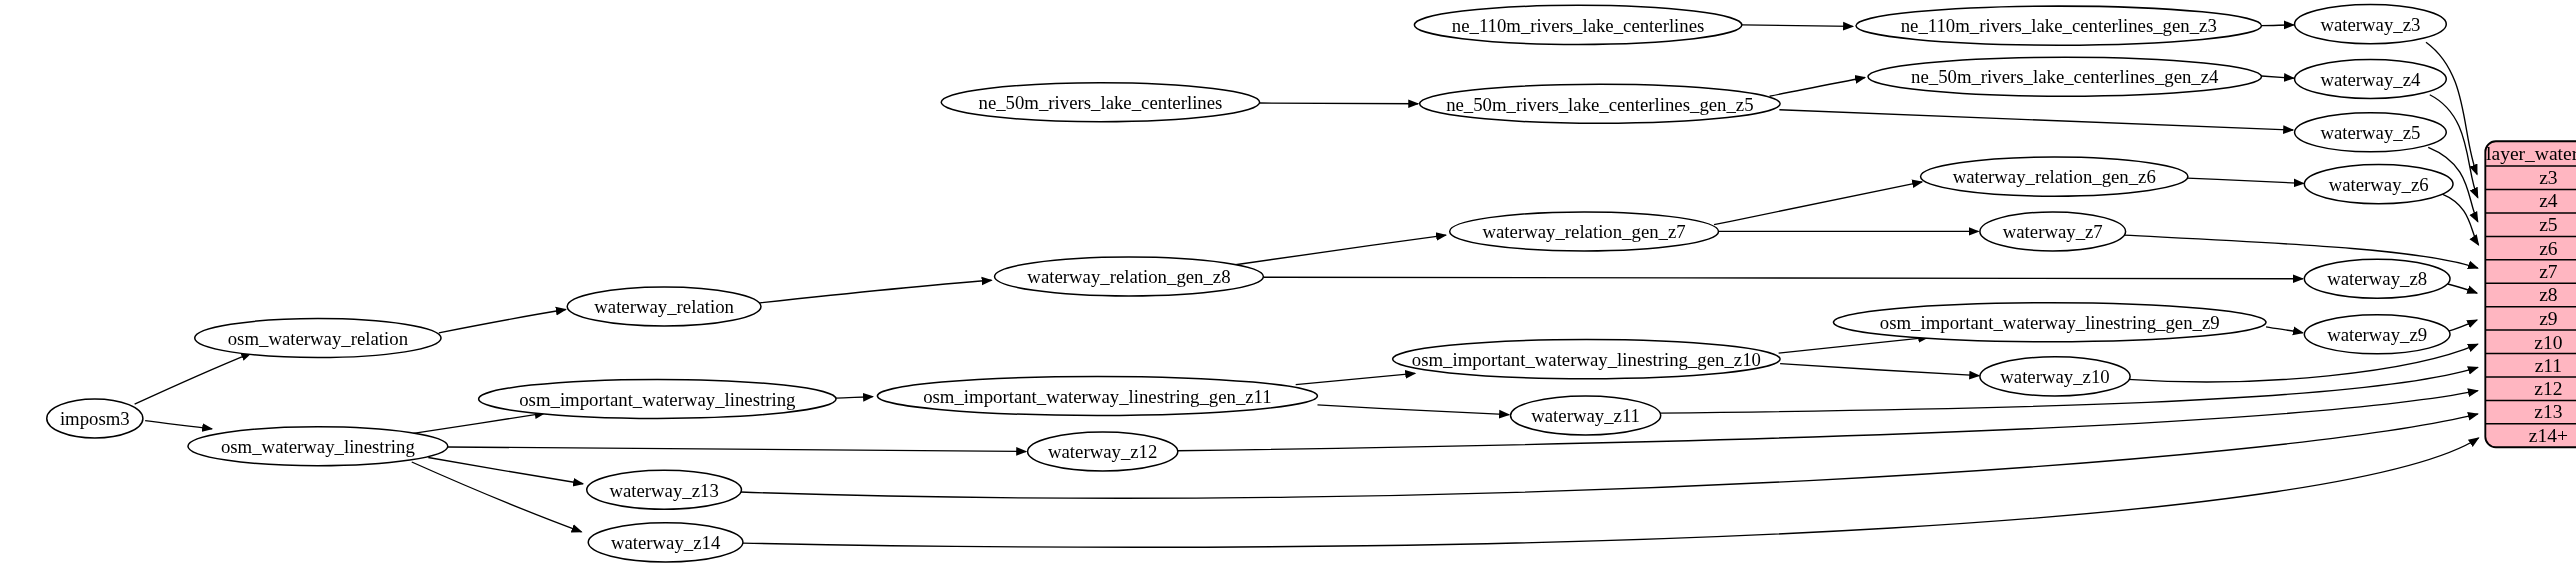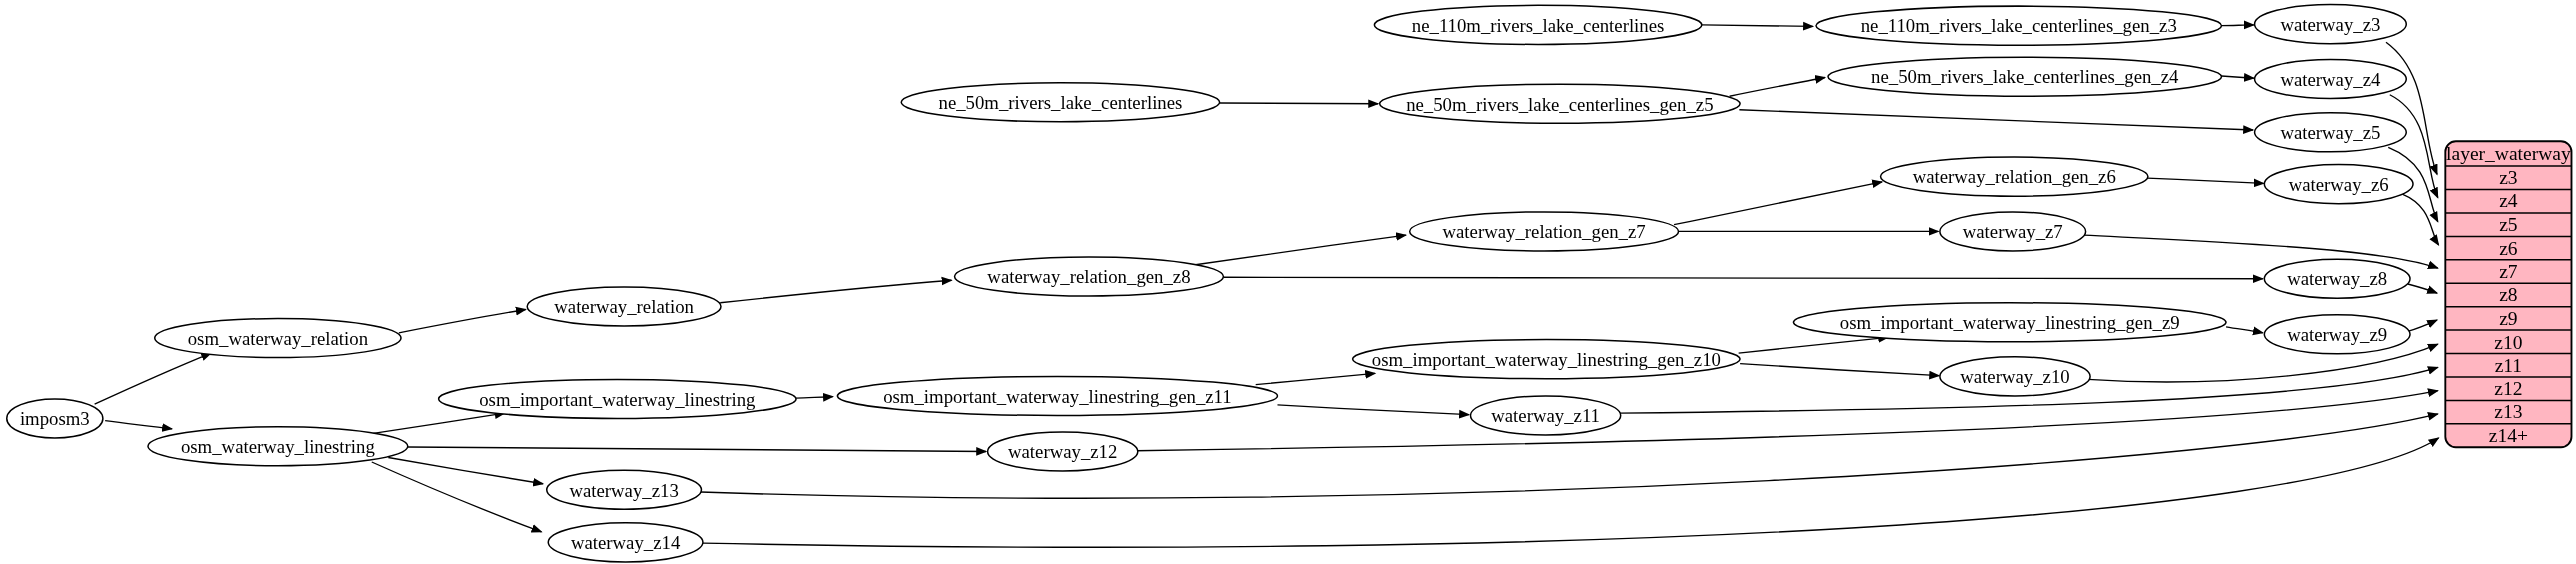--- a/index.html
+++ b/index.html
@@ -1,16 +1,16 @@
 <!DOCTYPE html>
 <html style="font-size:12px"><head>
 <meta charset="utf-8">
 <style>
   html, body { margin: 0; padding: 0; background: #ffffff; }
-  .canvas { width: 2037px; height: 565px; position: relative; }
+  .canvas { width: 2037px; height: 565px; position: relative; padding-left: 40px; }
   svg { display: block; font-family: "Liberation Serif", "DejaVu Serif", serif; }
   .edge { fill: none; stroke: #000000; stroke-width: 1.8px; }
   .node-shape { fill: #ffffff; stroke: #000000; stroke-width: 2px; }
   .node-label { font-size: 25px; fill: #000000; text-anchor: middle; }
   .tbl-rect { fill: #ffb6c1; stroke: #000000; stroke-width: 2.5px; }
   .tbl-sep { stroke: #000000; stroke-width: 2px; }
   .tbl-text { font-size: 26px; fill: #000000; text-anchor: middle; }
 </style>
 </head>
 <body>

